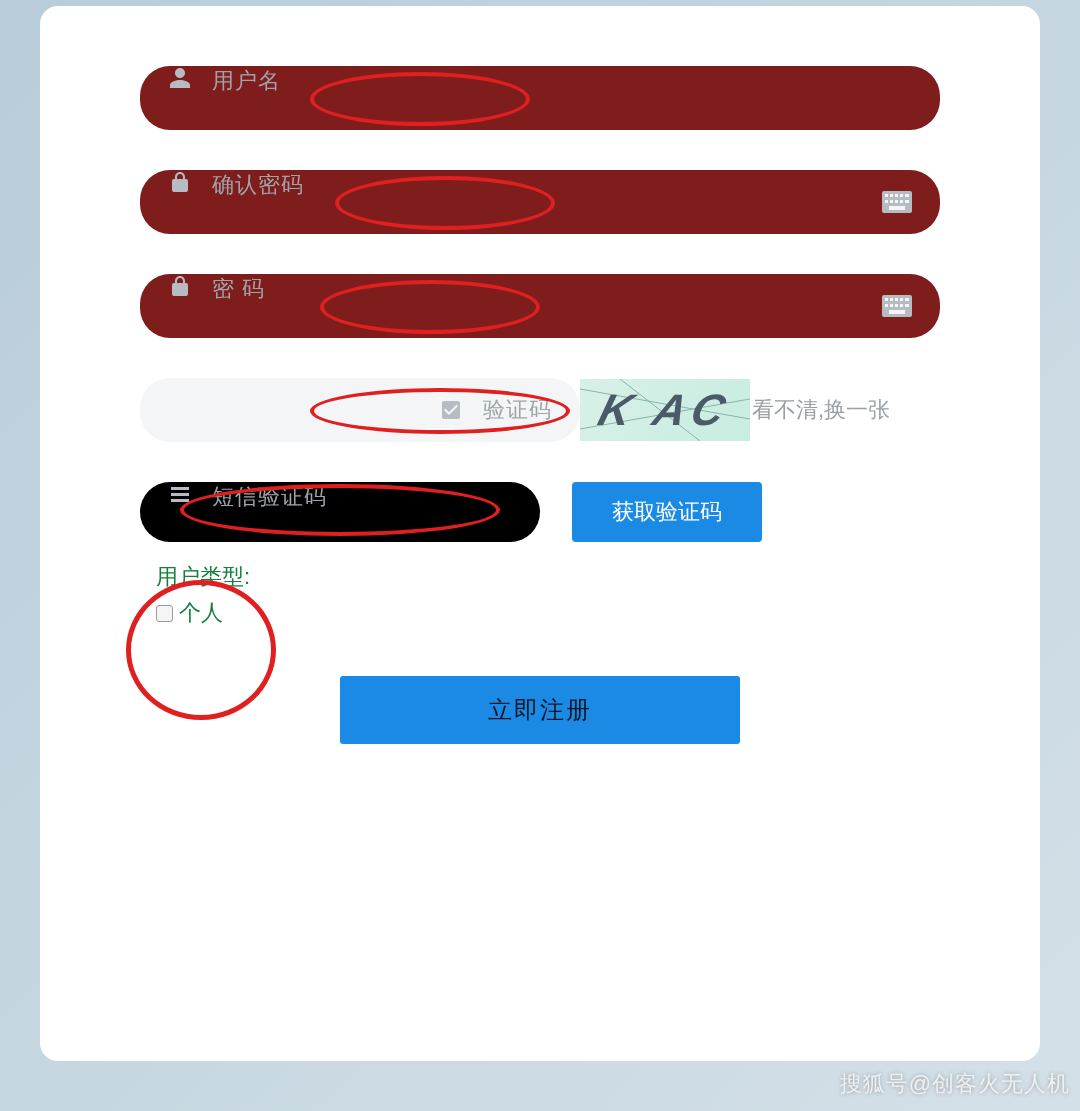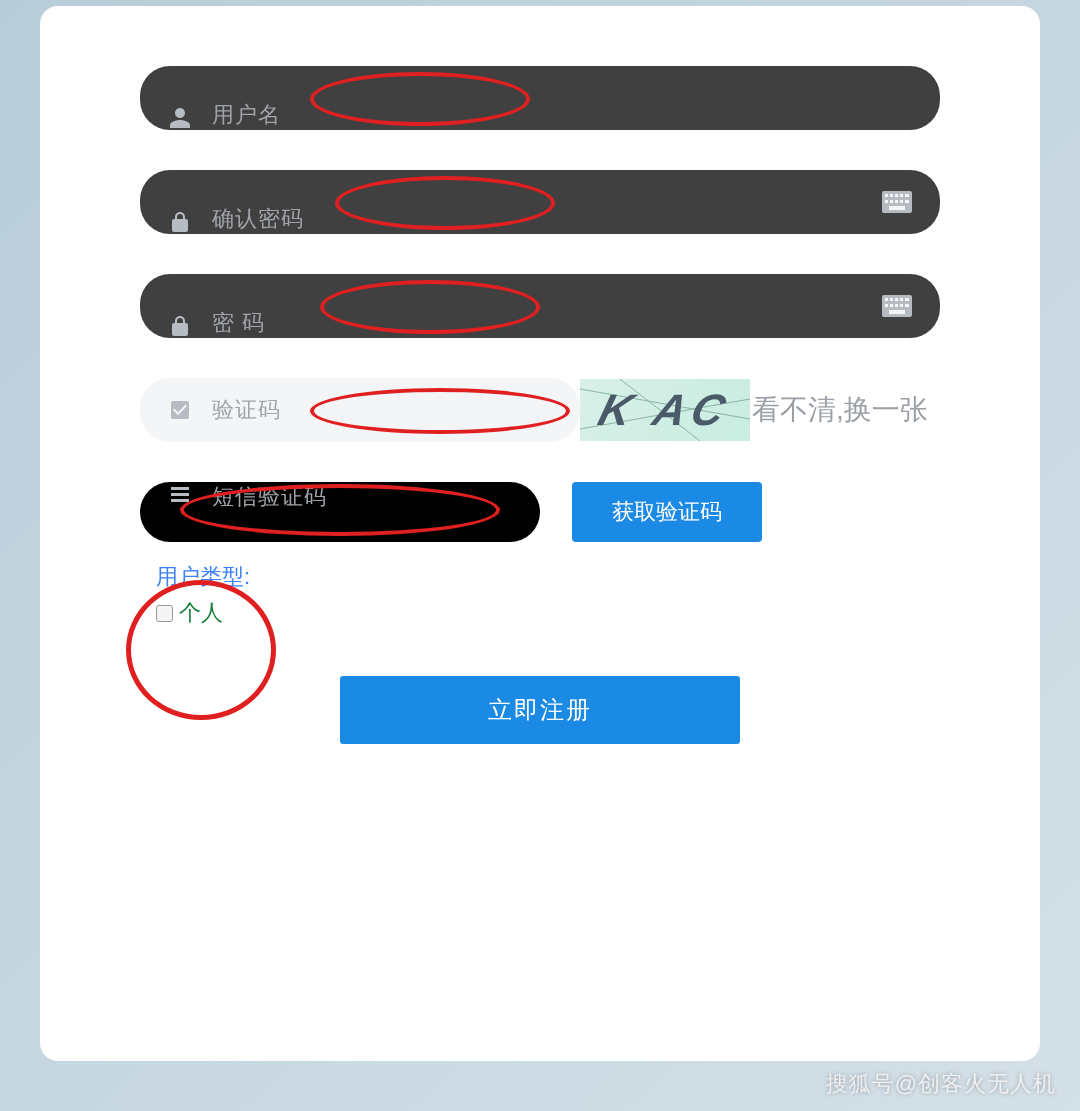--- a/index.html
+++ b/index.html
@@ -13,25 +13,25 @@
     }
     .card {
       background: #fff;
       border-radius: 18px;
       margin: 6px 40px 0 40px;
       padding: 60px 100px 60px 100px;
       height: 1055px;
       position: relative;
     }
     .form-row {
-      background: #404040;
+      background: #7f1d1d;
       border-radius: 30px;
       height: 64px;
       display: flex;
-      align-items: flex-end;
+      align-items: flex-start;
       padding: 0 28px;
       margin-bottom: 40px;
       position: relative;
     }
     .row-icon {
       width: 24px;
       height: 24px;
       margin-right: 20px;
       display: flex;
       align-items: center;
@@ -65,20 +65,21 @@
     }
     .captcha-field {
       background: #f3f5f7;
       border-radius: 30px;
       height: 64px;
       display: flex;
       align-items: center;
       padding: 0 28px;
       width: 440px;
       position: relative;
+      justify-content: flex-end;
     }
     .captcha-img {
       width: 170px;
       height: 62px;
       margin-left: 0;
       background: linear-gradient(120deg, #d8f0e8 0%, #c8ede0 100%);
       position: relative;
       overflow: hidden;
     }
     .captcha-text {
@@ -88,21 +89,21 @@
       transform: translate(-50%, -50%) skewX(-15deg);
       font-size: 44px;
       font-weight: bold;
       color: #4b5a68;
       font-style: italic;
       letter-spacing: 6px;
       white-space: nowrap;
     }
     .refresh-link {
       color: #9aa0a6;
-      font-size: 28px;
+      font-size: 22px;
       margin-left: 2px;
       cursor: pointer;
     }
     .sms-row {
       display: flex;
       align-items: center;
       gap: 32px;
       margin-bottom: 20px;
     }
     .sms-input {
@@ -127,21 +128,21 @@
       justify-content: center;
       border: none;
       cursor: pointer;
     }
     .user-type-block {
       margin-top: 8px;
       margin-left: 16px;
       position: relative;
     }
     .user-type-title {
-      color: #3b82f6;
+      color: #15803d;
       font-size: 22px;
       margin-bottom: 6px;
     }
     .checkbox-row {
       display: flex;
       align-items: center;
       margin: 6px 0;
     }
     .fake-checkbox {
       width: 17px;
@@ -156,31 +157,31 @@
       color: #15803d;
       font-size: 22px;
       cursor: pointer;
     }
     .btn-register {
       display: block;
       margin: 48px auto 0 auto;
       width: 400px;
       height: 68px;
       background: #1a8ae5;
-      color: #ffffff;
+      color: #0f172a;
       font-size: 24px;
       border: none;
       border-radius: 3px;
       cursor: pointer;
       letter-spacing: 2px;
     }
     .watermark {
       position: absolute;
       bottom: 12px;
-      right: 24px;
+      right: 10px;
       color: #f0f0f0;
       font-size: 22px;
       text-shadow: 0 0 4px rgba(0,0,0,0.3);
       letter-spacing: 1px;
     }
   </style>
 </head>
 <body>
 
 <div class="card">

